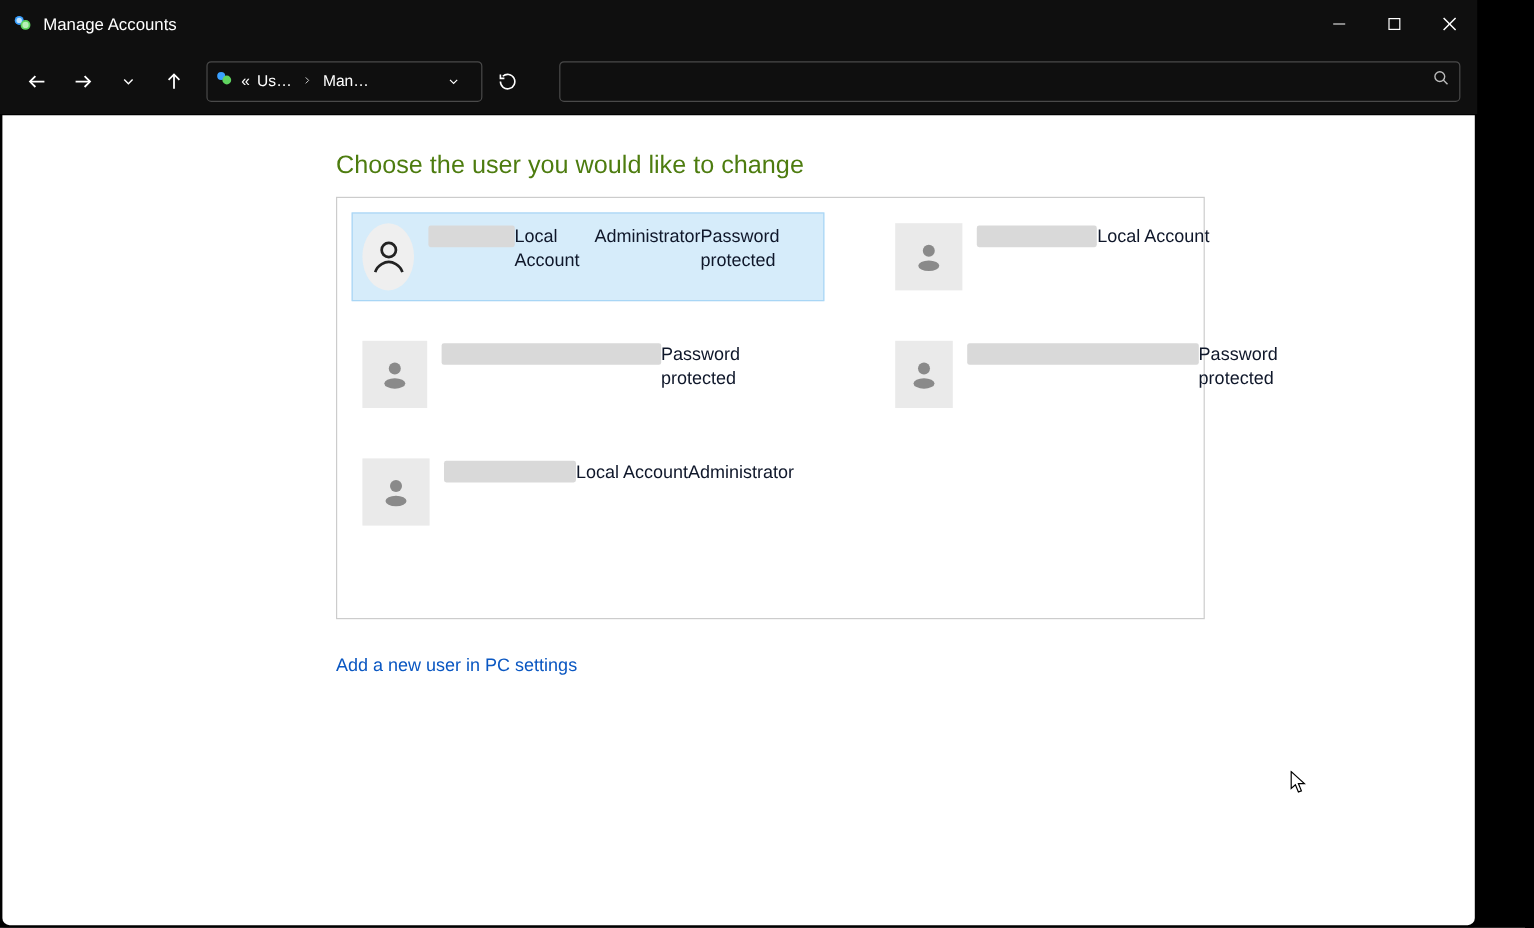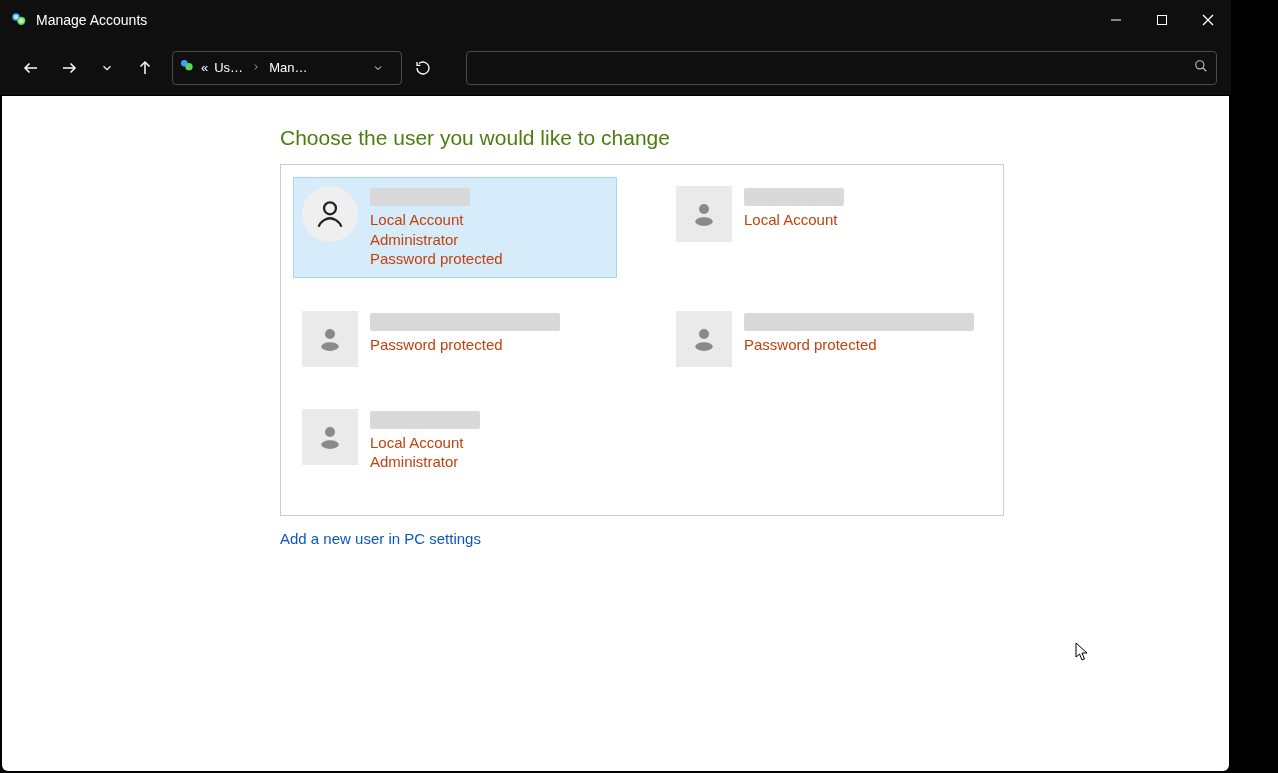--- a/index.html
+++ b/index.html
@@ -27,28 +27,28 @@
   
   .content { position:absolute; top:96px; left:2px; right:2px; bottom:2px; background:#fff; border-radius:0 0 6px 6px; padding-top:30px; }
   .heading { color:#4d7c0f; font-size:21px; font-weight:400; padding: 0 0 14px 278px; }
   .center-col { margin-left:278px; }
   .panel { border:1px solid #ccc; width:724px; min-height:352px; padding:12px; }
   .grid { display:grid; grid-template-columns: 1fr 1fr; gap:24px 50px; }
   .card { display:flex; align-items:flex-start; padding:8px; gap:12px; border:1px solid transparent; }
   .card.selected { background:#d6ecfa; border-color:#a9d6f5; }
   .avatar-round { width:56px; height:56px; border-radius:50%; background:#efefef; display:flex; align-items:center; justify-content:center; }
   .avatar-square { width:56px; height:56px; background:#eaeaea; display:flex; align-items:center; justify-content:center; }
-  .card-lines { display:flex; flex-direction:column; font-size:15px; color:#c2410c; line-height:1.3; padding-top:2px; }
+  .card-lines { display:flex; flex-direction:row; font-size:15px; color:#0f172a; line-height:1.3; padding-top:2px; }
   .namebar { background:#d9d9d9; height:18px; margin-bottom:4px; border-radius:2px; }
   .namebar.short { width:100px; }
   .namebar.med { width:110px; }
   .namebar.long { width:190px; }
   .namebar.xlong { width:230px; }
 
-  .add-link { display:inline-block; margin-top:14px; color:#0a57c2; font-size:15px; text-decoration:none; }
+  .add-link { display:inline-block; margin-top:30px; color:#0a57c2; font-size:15px; text-decoration:none; }
 
   .cursor { position:absolute; left:1075px; top:642px; pointer-events:none; }
 </style>
 </head>
 <body>
 
 <div class="window">
 
   <div class="titlebar">
     <span class="titlebar-icon">

